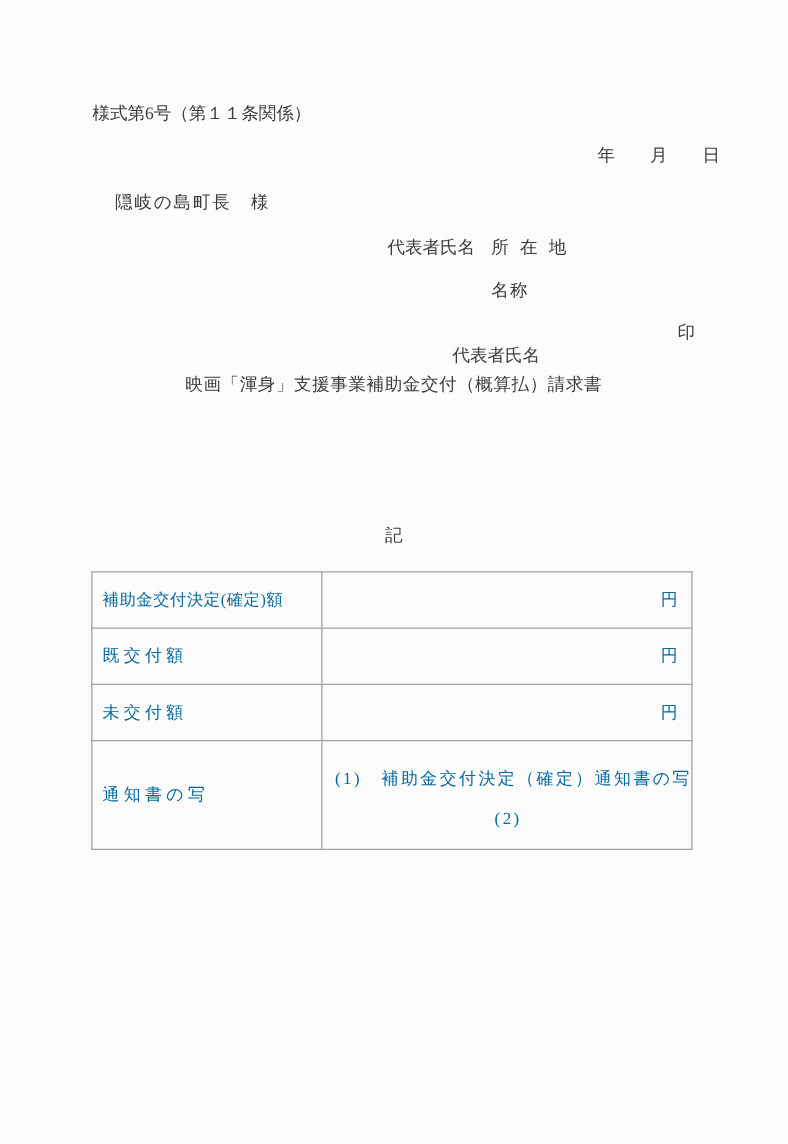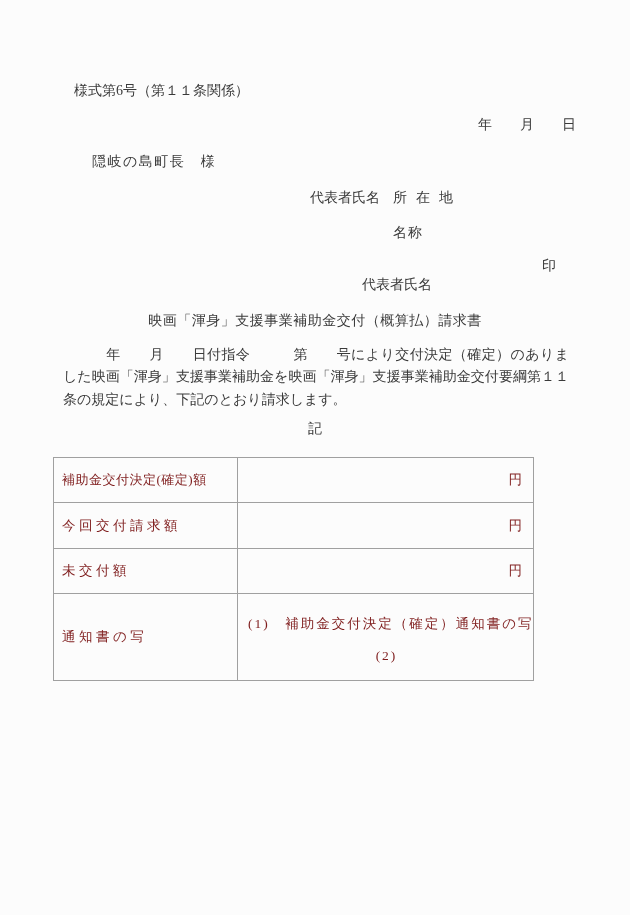--- a/index.html
+++ b/index.html
@@ -25,45 +25,45 @@
   .addressee     { top: 153px; left: 92px; letter-spacing: 1.5px; }
 
   .applicant-entity { top: 189px; left: 310px; }
   .applicant-address{ top: 189px; left: 393px; letter-spacing: 9px; }
   .applicant-name   { top: 224px; left: 393px; letter-spacing: 1px; text-align: center; }
   .representative   { top: 257px; left: 362px; margin-top: 19px; }
   .seal-mark        { top: 257px; left: 542px; }
 
   .doc-title {
     position: absolute;
-    top: 312px; left: 0; width: 630px;
+    top: 299px; left: 0; width: 630px;
     text-align: center;
     letter-spacing: 0.5px;
   }
   .body-paragraph {
     position: absolute;
     top: 344px; left: 63px; width: 506px;
     line-height: 22.3px;
     text-align: justify;
     text-justify: inter-ideograph;
   }
   .record-heading {
     position: absolute;
     top: 420px; left: 0; width: 630px;
     text-align: center;
   }
 
   table.request-table {
     position: absolute;
-    top: 457px; left: 53px;
+    top: 457px; left: 73px;
     width: 480px;
     border-collapse: collapse;
     table-layout: fixed;
     font-size: 13.5px;
-    color: #7f1d1d;
+    color: #0369a1;
   }
   .request-table td {
     border: 1px solid #a0a0a0;
     background: #fcfcfc;
     vertical-align: middle;
   }
   .request-table col.c1 { width: 184px; }
   .request-table col.c2 { width: 296px; }
   .request-table tr.r-amount    { height: 45px; }
   .request-table tr.r-amount3   { height: 46px; }
@@ -105,36 +105,35 @@
   <div class="abs applicant-address">所在地</div>
 
   <div class="abs applicant-name">名称</div>
 
   <div class="abs representative">代表者氏名</div>
 
   <div class="abs seal-mark">印</div>
 
   <div class="doc-title">映画「渾身」支援事業補助金交付（概算払）請求書</div>
 
-  <div class="body-paragraph">　　　年　　月　　日付指令　　　第　　号により交付決定（確定）のありました映画「渾身」支援事業補助金を映画「渾身」支援事業補助金交付要綱第１１条の規定により、下記のとおり請求します。</div>
 
   <div class="record-heading">記</div>
 
   <table class="request-table">
     <colgroup>
         <col class="c1">
         <col class="c2">
       </colgroup>
     <tbody>
       <tr class="r-amount">
         <td class="label-cell tight">補助金交付決定(確定)額</td>
         <td class="amount-cell">円</td>
       </tr>
-      <tr class="r-amount r-amount3">
-        <td class="label-cell">今回交付請求額</td>
+      <tr class="r-amount">
+        <td class="label-cell">既交付額</td>
         <td class="amount-cell">円</td>
       </tr>
       <tr class="r-amount">
         <td class="label-cell">未交付額</td>
         <td class="amount-cell">円</td>
       </tr>
       <tr class="r-attach">
         <td class="label-cell">通知書の写</td>
         <td class="attach-cell">
           <div class="attach-line">(1)　補助金交付決定（確定）通知書の写</div>

